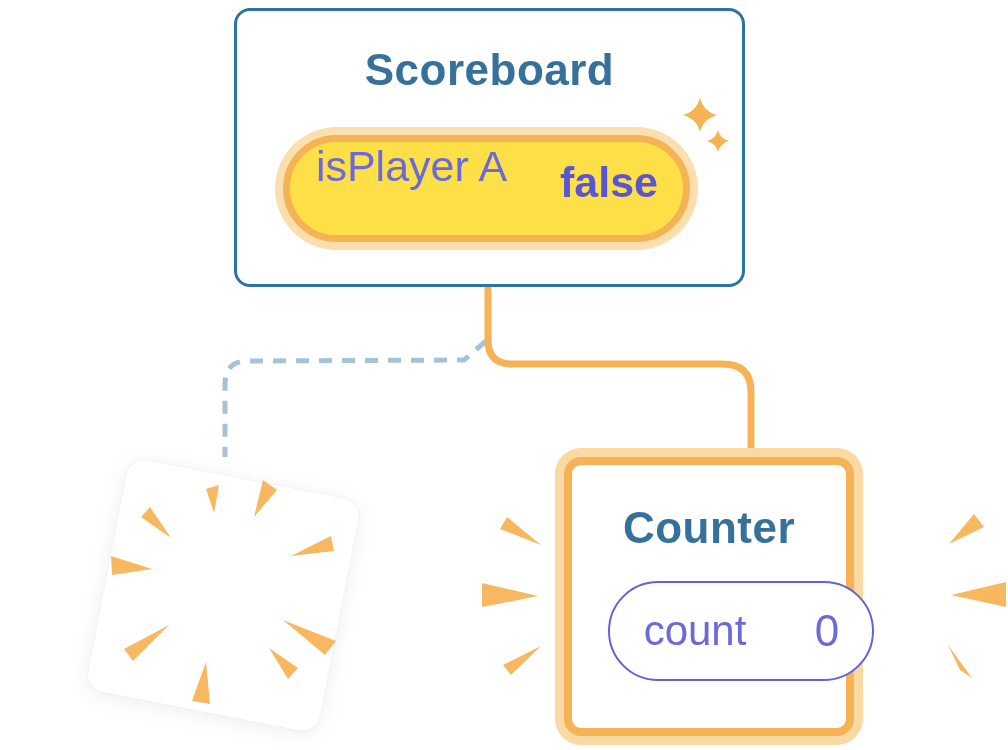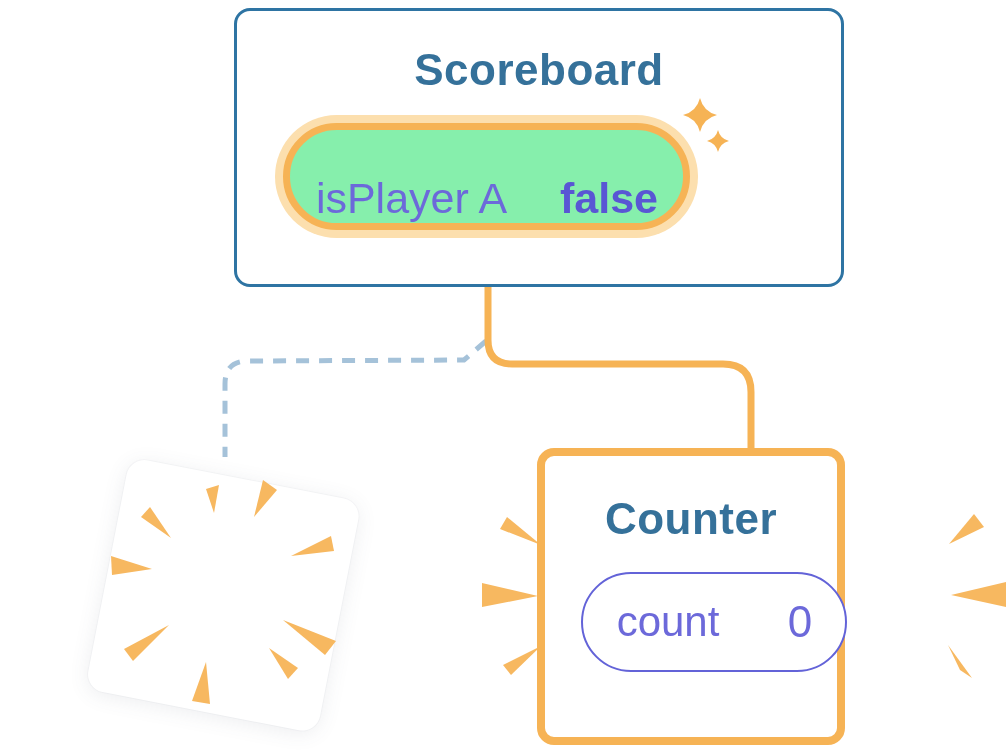--- a/index.html
+++ b/index.html
@@ -15,41 +15,41 @@
     --dash-blue:#A5C2D9;
     --ray-orange:#F7B860;
   }
   html,body{margin:0;padding:0;background:#fff;}
   .stage{
     position:relative;width:1008px;height:750px;background:var(--bg);
     overflow:hidden;font-family:"Liberation Sans",sans-serif;
   }
   
   .scoreboard{
-    position:absolute;left:234px;top:8px;width:610px;height:279px;box-sizing:border-box;
+    position:absolute;left:234px;top:8px;width:511px;height:279px;box-sizing:border-box;
     background:#fff;border:3px solid var(--blue-border);border-radius:16px;z-index:3;
   }
   .sb-title{
     position:absolute;top:34px;left:0;right:0;text-align:center;
     font-size:44px;font-weight:600;color:var(--title-teal);letter-spacing:0.5px;
   }
   .sb-pill{
-    position:absolute;left:46px;top:112px;width:407px;height:107px;box-sizing:border-box;
-    border:7px solid var(--orange);border-radius:999px;background:#86efac;
-    box-shadow:0 0 0 8px var(--pill-glow);display:flex;align-items:flex-end;overflow:hidden;
+    position:absolute;left:46px;top:124px;width:407px;height:107px;box-sizing:border-box;
+    border:7px solid var(--orange);border-radius:999px;background:#fde047;
+    box-shadow:0 0 0 8px var(--pill-glow);display:flex;align-items:flex-start;overflow:hidden;
   }
   .cell{display:flex;align-items:center;justify-content:center;}
   .sb-label{width:243px;font-size:43px;color:var(--purple-text);}
-  .sb-value{flex:1;font-size:43px;font-weight:700;color:var(--purple-value);}
+  .sb-value{flex:1;font-size:43px;font-weight:700;color:var(--purple-value);margin-top:16px;}
   .sb-divider{width:2px;background:var(--orange);}
   .sparkles{position:absolute;left:681px;top:96px;z-index:4;}
   
   .counter{
-    position:absolute;left:537px;top:448px;width:308px;height:297px;box-sizing:border-box;
-    background:var(--card-glow);border-radius:26px;padding:0;z-index:3;
+    position:absolute;left:555px;top:448px;width:308px;height:297px;box-sizing:border-box;
+    background:var(--card-glow);border-radius:26px;padding:9px;z-index:3;
   }
   .counter-inner{
     width:100%;height:100%;box-sizing:border-box;background:#fff;
     border:8px solid var(--orange);border-radius:17px;position:relative;
   }
   .ct-title{
     position:absolute;top:38px;left:0;right:0;text-align:center;
     font-size:44px;font-weight:600;color:var(--title-teal);letter-spacing:0.5px;
   }
   .ct-pill{

